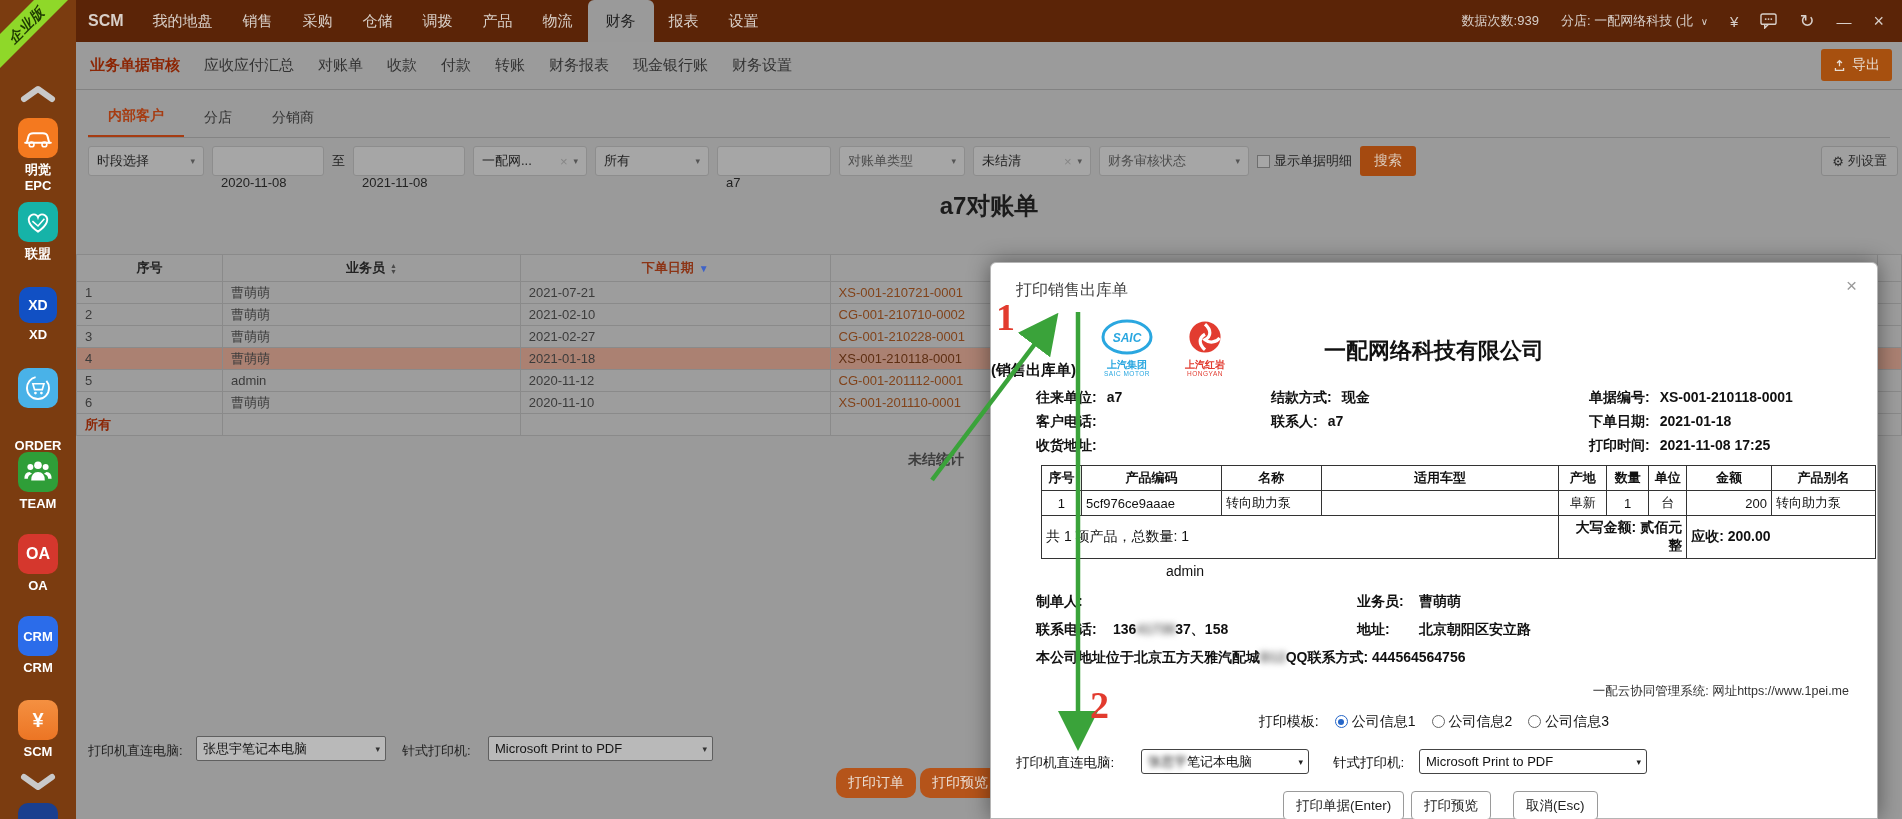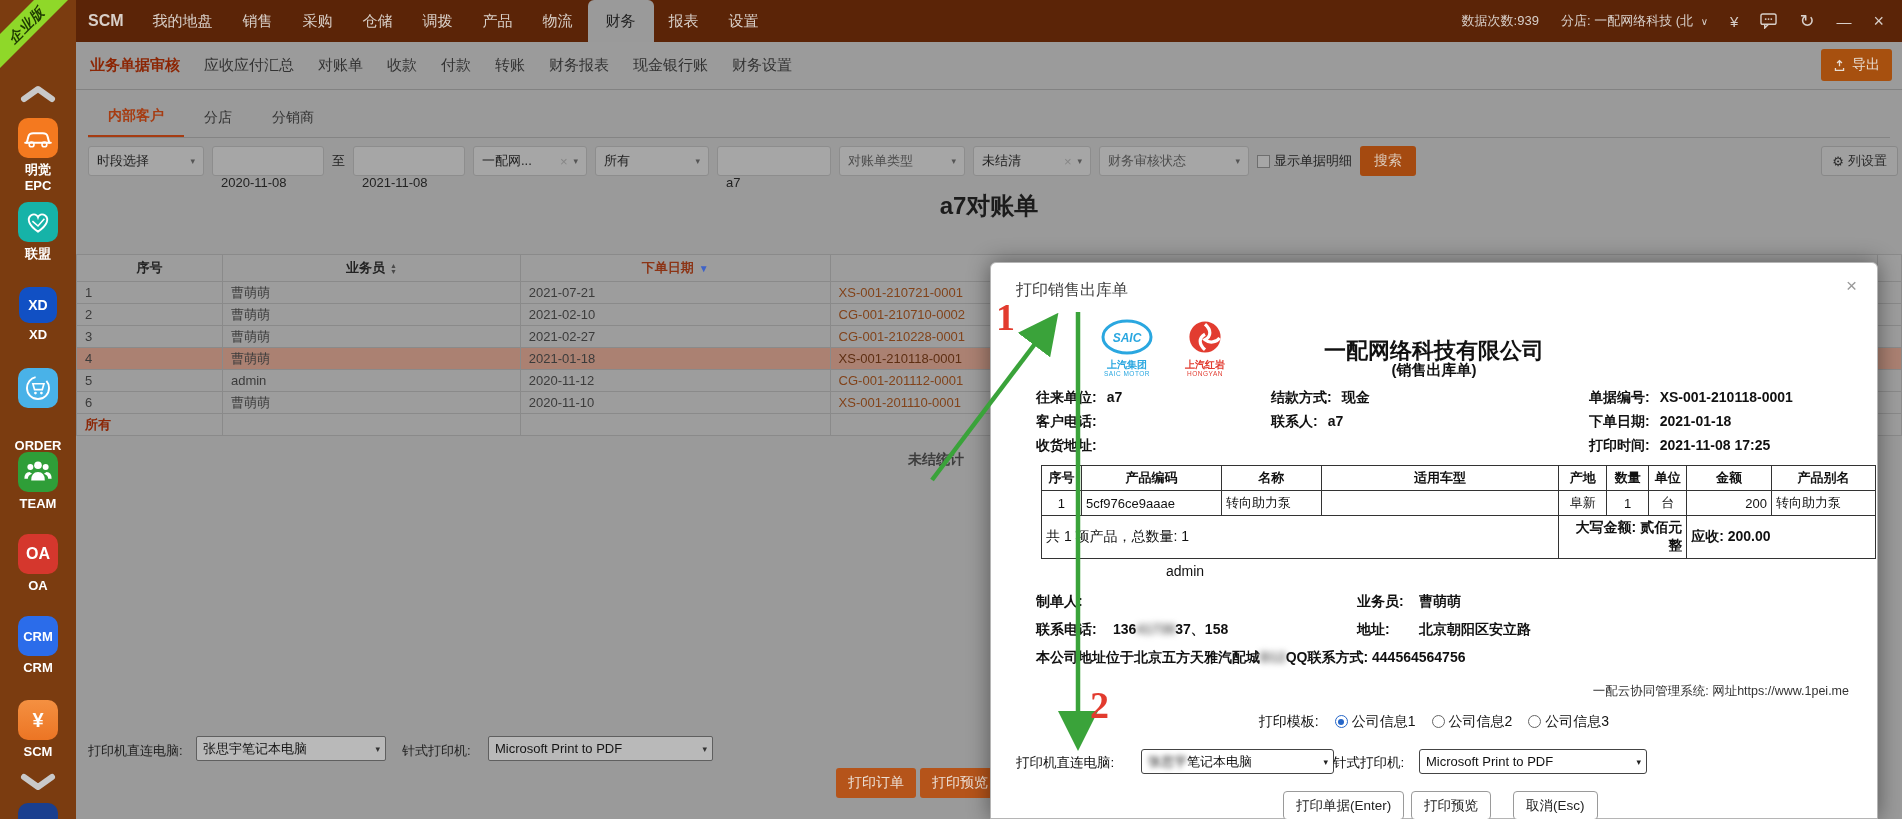--- a/index.html
+++ b/index.html
@@ -63,34 +63,34 @@
   .main-table td.all-cell { color:#8c2605; font-weight:bold; }
   th .sorts { display:inline-flex; flex-direction:column; font-size:7px; line-height:6px; color:#4a4a4a; margin-left:5px; vertical-align:middle; }
   th.sorted { color:#8c3415; }
   th .caret-blue { color:#3f63c8; font-size:10px; margin-left:5px; }
 
   .unsettled { position:absolute; left:832px; top:361px; font-size:14px; font-weight:bold; color:#3d3d3d; }
 
   .bb-label { position:absolute; font-size:13px; color:#222; top:652px; }
   .fake-select { position:absolute; top:646px; height:25px; background:#b9b9b9; border:1px solid #5f5f5f; border-radius:2px; font-size:13px; color:#151515; display:flex; align-items:center; padding:0 20px 0 6px; cursor:pointer; }
   .fake-select .caret { position:absolute; right:5px; font-size:9px; color:#333; }
-  .orange-btn { position:absolute; top:678px; height:30px; background:#b5541a; color:#ecdfd5; border:none; border-radius:3px; font-size:14px; padding:0 12px; cursor:pointer; }
+  .orange-btn { position:absolute; top:678px; height:30px; background:#b5541a; color:#ecdfd5; border:none; border-radius:10px; font-size:14px; padding:0 12px; cursor:pointer; }
 
   
   .modal { position:absolute; left:990px; top:262px; width:888px; height:557px; background:#fff; border:1px solid #b5b5b5; border-radius:6px 6px 0 0; box-shadow:0 0 22px rgba(0,0,0,0.45); z-index:20; color:#111; }
   .modal-title { position:absolute; left:25px; top:17px; font-size:16px; color:#444; }
   .modal-close { position:absolute; right:20px; top:12px; font-size:19px; color:#9a9a9a; cursor:pointer; }
   .logos { position:absolute; left:105px; top:56px; display:flex; gap:16px; }
   .logo { width:62px; text-align:center; }
   .logo .cap-cn { font-size:10px; font-weight:bold; line-height:11px; }
   .logo .cap-en { font-size:6.5px; line-height:8px; letter-spacing:0.5px; }
   .logo.saic { color:#2aa7e0; }
   .logo.hy { color:#e23c30; }
   .company { position:absolute; left:0; right:0; top:62px; text-align:center; font-size:22px; font-weight:bold;margin-top:11px; }
-  .doc-type { position:absolute; left:0; right:0; top:98px; text-align:center; font-size:15px; font-weight:bold; }
+  .doc-type { position:absolute; left:0; right:0; top:98px; font-size:15px; font-weight:bold; }
   .info-col { position:absolute; top:126px; font-size:14px; font-weight:bold; }
   .info-col div { height:24px; display:flex; }
   .info-col .lbl { margin-right:10px; }
   .i1 { left:45px; } .i2 { left:280px; } .i3 { left:598px; }
 
   .ptable { position:absolute; left:50px; top:202px; width:835px; border-collapse:collapse; }
   .ptable th, .ptable td { border:1px solid #333; font-size:13px; padding:3px 4px; }
   .ptable th { font-weight:bold; text-align:center; }
   .ptable td { height:22px; }
   .ptable td.ctr { text-align:center; }
@@ -538,21 +538,21 @@
     <div class="footer-note">一配云协同管理系统: 网址https://www.1pei.me</div>
 
     <div class="tpl-row">
       <span>打印模板:</span>
       <span><span class="radio checked"></span><span>公司信息1</span></span>
       <span><span class="radio"></span><span>公司信息2</span></span>
       <span><span class="radio"></span><span>公司信息3</span></span>
     </div>
 
     <span class="m-lbl" style="left:25px;">打印机直连电脑:</span>
-    <div class="m-select" style="left:150px; width:193px;">
+    <div class="m-select" style="left:150px; width:168px;">
         <span class="blur-soft">张思宇</span>
         <span>笔记本电脑</span>
         <span class="caret">▾</span>
       </div>
     <span class="m-lbl" style="left:342px;">针式打印机:</span>
     <div class="m-select" style="left:428px; width:228px;">
         <span>Microsoft Print to PDF</span>
         <span class="caret">▾</span>
       </div>
 

